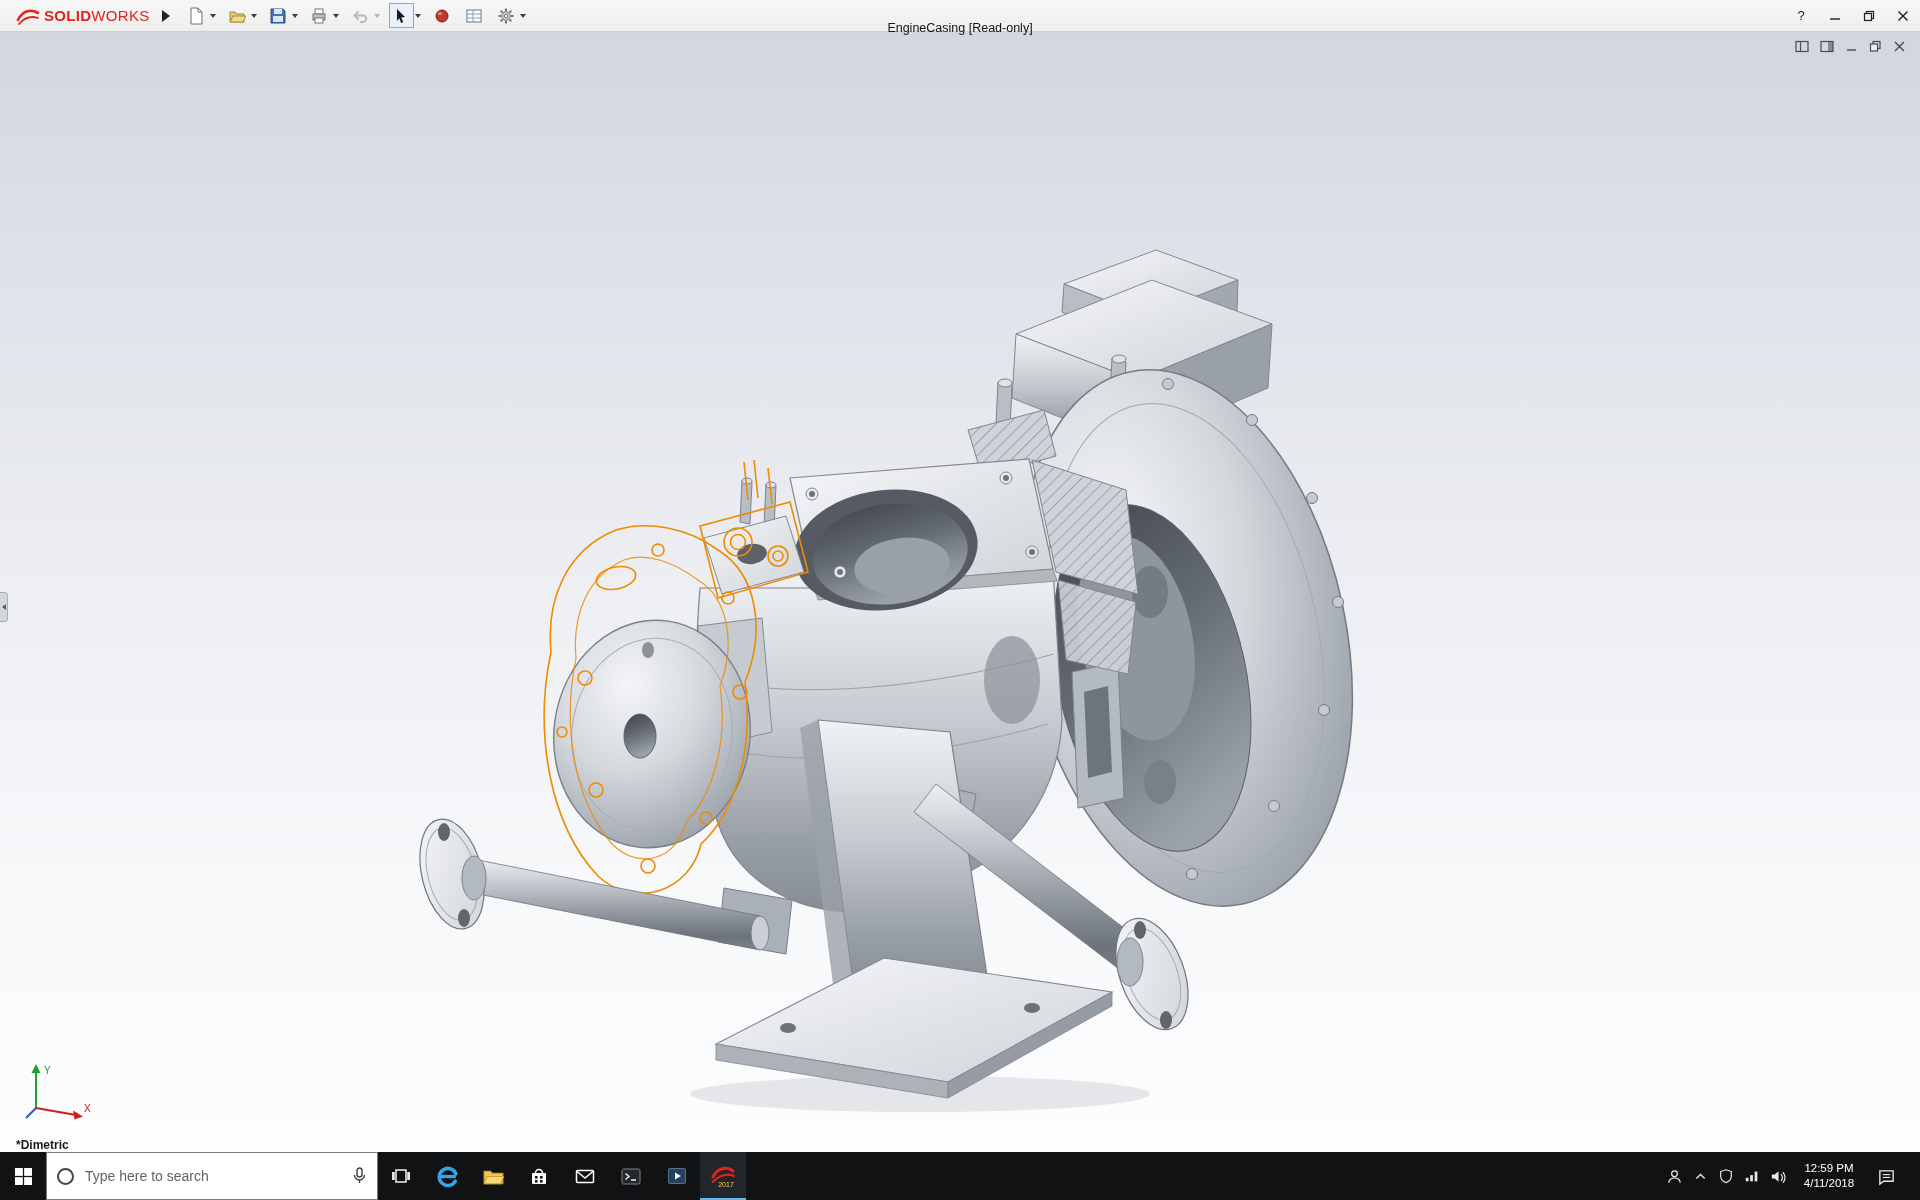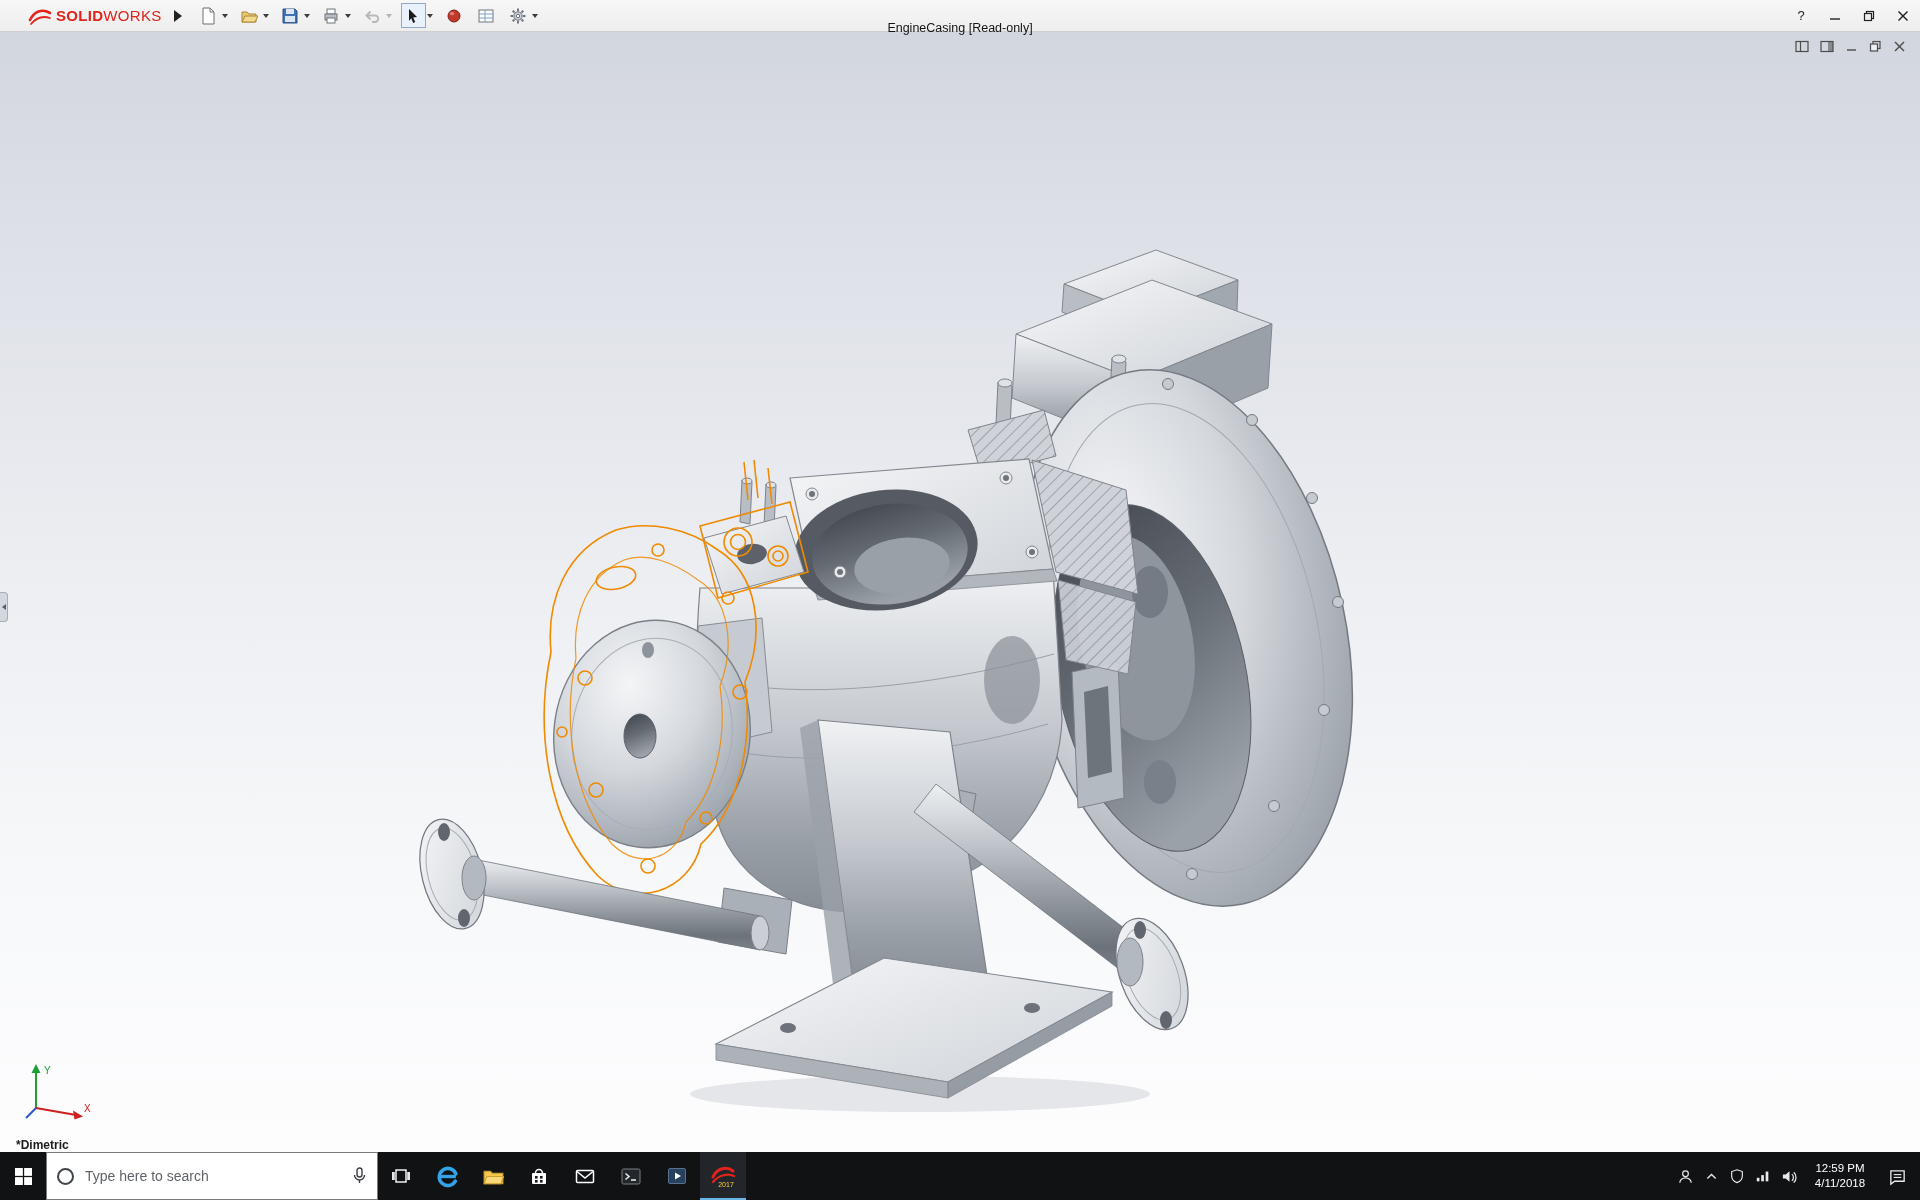--- a/index.html
+++ b/index.html
@@ -3,21 +3,21 @@
 <meta charset="utf-8">
 <style>
   html,body{margin:0;padding:0;width:1920px;height:1200px;overflow:hidden;
     font-family:"Liberation Sans",sans-serif;-webkit-font-smoothing:antialiased;}
   *{box-sizing:border-box;}
   svg text{font-family:"Liberation Sans",sans-serif;}
 
   
   .titlebar{position:absolute;left:0;top:0;width:1920px;height:32px;
     background:linear-gradient(#f7f7f8,#eeeeef);border-bottom:1px solid #cfcfd1;
-    display:flex;align-items:center;padding-left:28px;z-index:30;}
+    display:flex;align-items:center;padding-left:16px;z-index:30;}
   .logo{display:flex;align-items:center;gap:4px;margin-right:8px;}
   .logo-text{font-size:15px;color:#e2231a;letter-spacing:.3px;}
   .logo-text b{font-weight:bold;}
   .expand-arrow{width:0;height:0;border-top:6px solid transparent;border-bottom:6px solid transparent;
     border-left:8px solid #222;margin:0 14px 0 4px;cursor:pointer;}
   .tb-group{display:flex;align-items:center;margin-right:7px;}
   .tb-btn{width:25px;height:25px;display:flex;align-items:center;justify-content:center;border:1px solid transparent;}
   .tb-btn.active{border:1px solid #8fa8c8;background:#e9f1fb;}
   .dd{width:0;height:0;border-left:3.5px solid transparent;border-right:3.5px solid transparent;
     border-top:4px solid #3c3c3c;margin:0 2px 0 1px;}
@@ -43,21 +43,21 @@
   .taskbar{position:absolute;left:0;top:1152px;width:1920px;height:48px;background:#101214;
     display:flex;align-items:center;z-index:40;}
   .tk-btn{width:46px;height:48px;display:flex;align-items:center;justify-content:center;}
   .tk-btn.active{background:#22262b;border-bottom:2px solid #67b6e8;}
   .searchbox{width:332px;height:48px;background:#ffffff;display:flex;align-items:center;
     padding:12px 10px;gap:9px;border:1px solid #7a7a7a;}
   .cortana-ring{width:17px;height:17px;border:2px solid #41464d;border-radius:50%;flex:none;}
   .searchbox input{flex:1;border:none;outline:none;background:transparent;font-size:14px;color:#333;
     font-family:"Liberation Sans",sans-serif;}
   .searchbox input::placeholder{color:#5f6368;opacity:1;}
-  .tray{margin-left:auto;display:flex;align-items:center;height:48px;padding-right:4px;}
+  .tray{margin-left:auto;display:flex;align-items:center;height:48px;padding-right:15px;}
   .tray-btn{width:26px;height:48px;display:flex;align-items:center;justify-content:center;}
   .clock{width:76px;height:48px;display:flex;flex-direction:column;align-items:center;justify-content:center;
     color:#fff;font-size:11.5px;line-height:1.3;}
   .action-btn{width:38px;height:48px;display:flex;align-items:center;justify-content:center;}
 </style>
 </head>
 <body>
 
 <div class="titlebar">
   <div class="logo">

